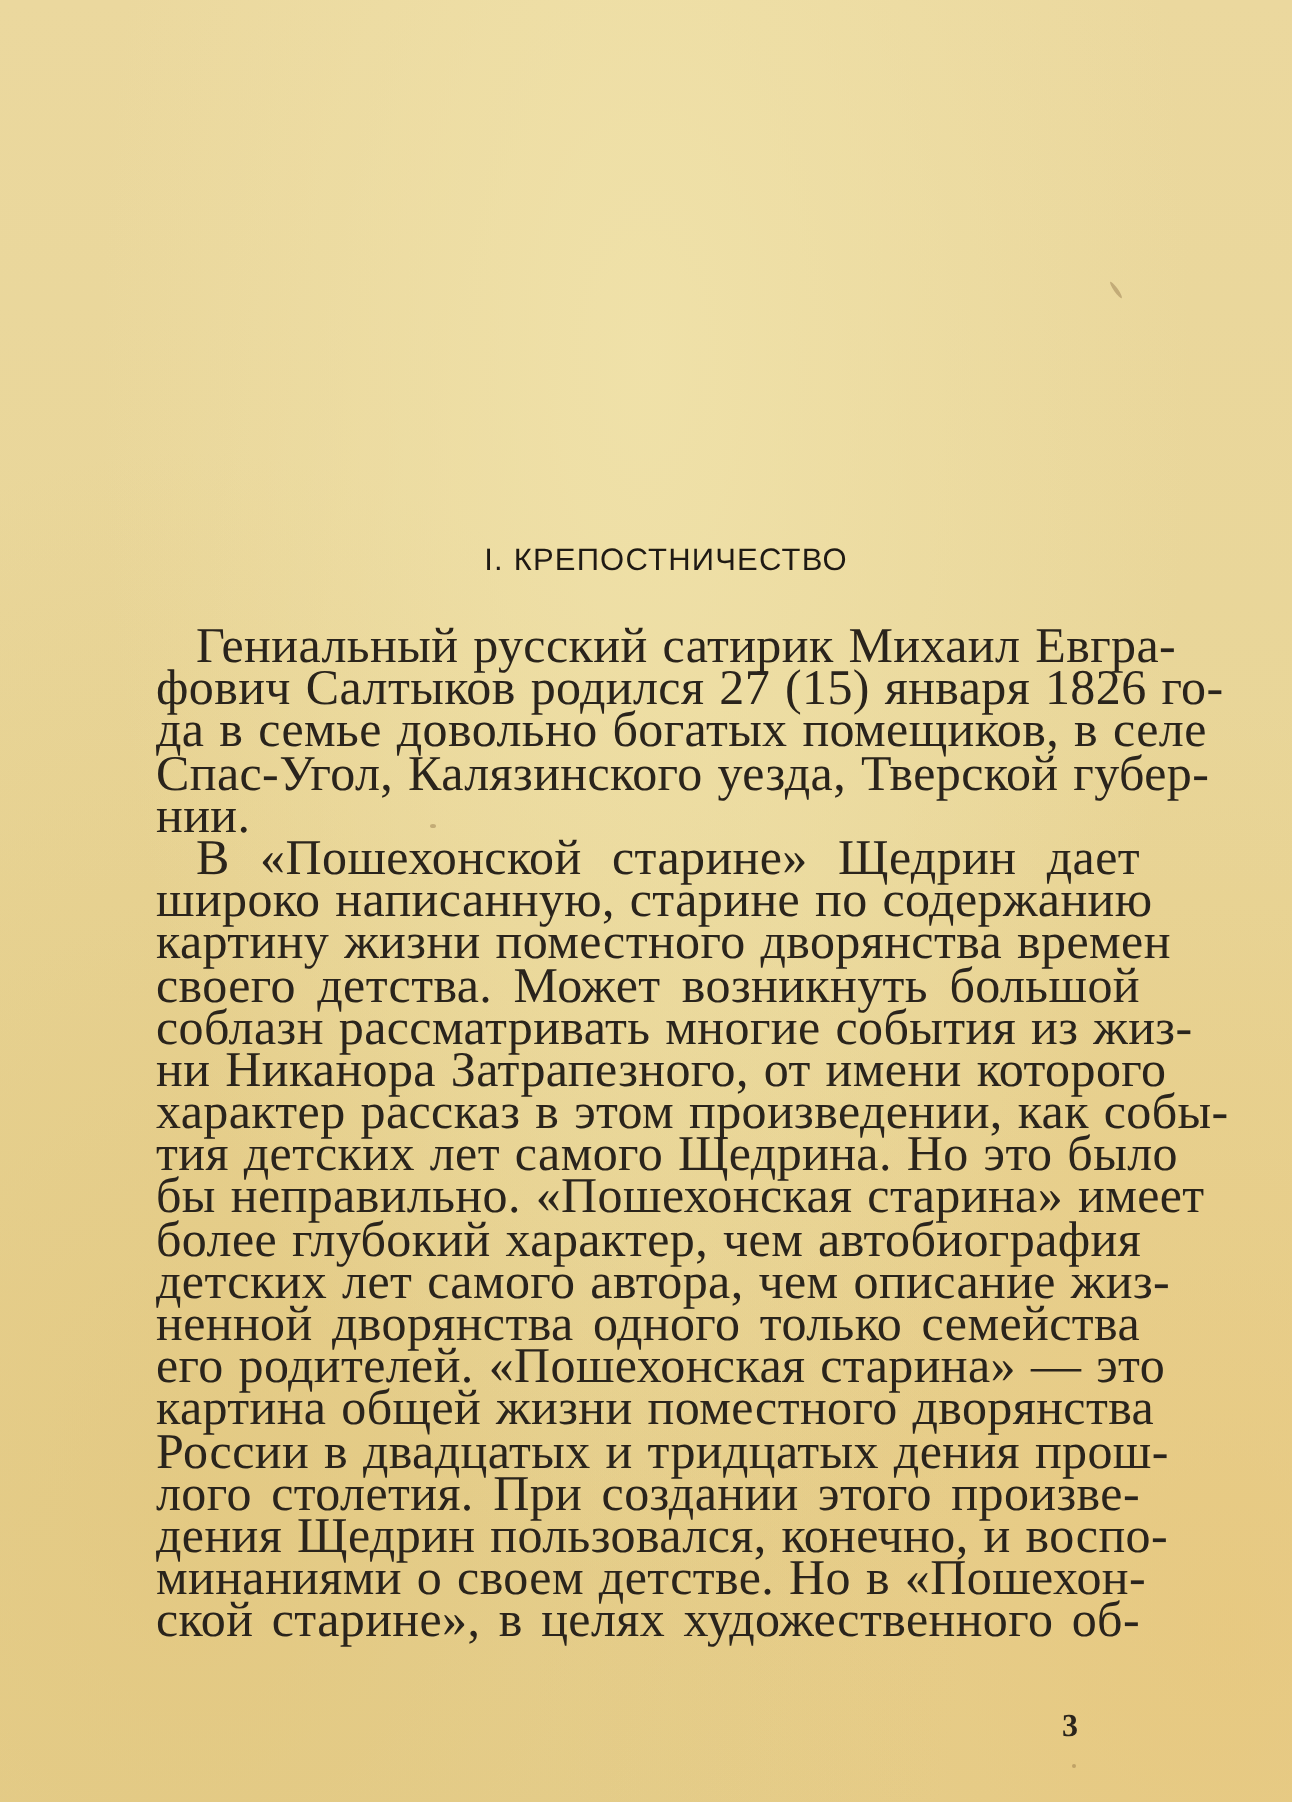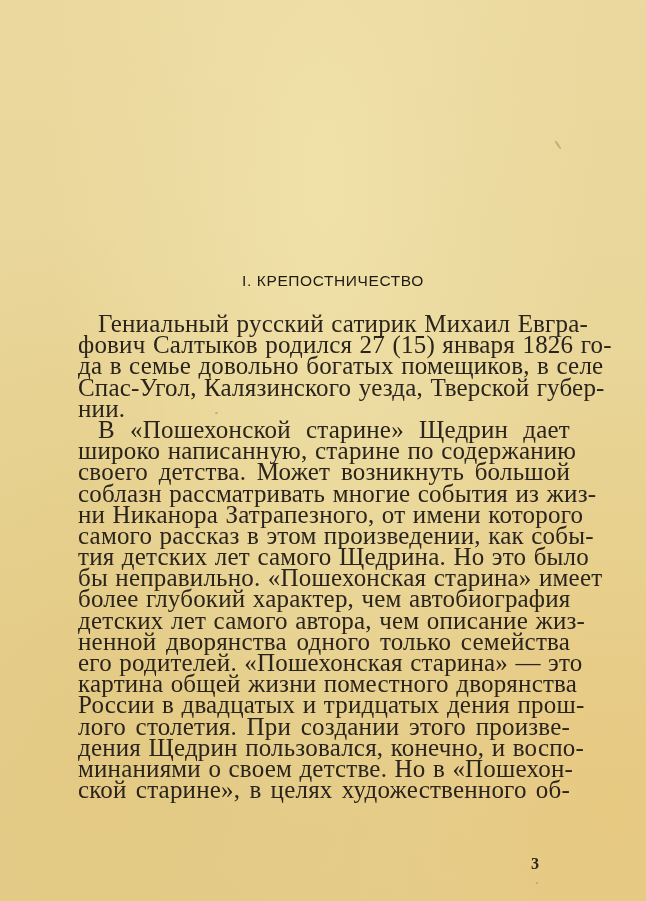--- a/index.html
+++ b/index.html
@@ -81,24 +81,25 @@
   <div class="heading">I. КРЕПОСТНИЧЕСТВО</div>
 
   <div class="body-text">
     <span class="line indent">Гениальный русский сатирик Михаил Евгра-</span>
     <span class="line">фович Салтыков родился 27 (15) января 1826 го-</span>
     <span class="line">да в семье довольно богатых помещиков, в селе</span>
     <span class="line">Спас-Угол, Калязинского уезда, Тверской губер-</span>
     <span class="line last">нии.</span>
     <span class="line indent">В «Пошехонской старине» Щедрин дает</span>
     <span class="line">широко написанную, старине по содержанию</span>
+    <span class="line">картину жизни поместного дворянства времен</span>
     <span class="line">своего детства. Может возникнуть большой</span>
     <span class="line">соблазн рассматривать многие события из жиз-</span>
     <span class="line">ни Никанора Затрапезного, от имени которого</span>
-    <span class="line">самого рассказ в этом произведении, как собы-</span>
+    <span class="line">характер рассказ в этом произведении, как собы-</span>
     <span class="line">тия детских лет самого Щедрина. Но это было</span>
     <span class="line">бы неправильно. «Пошехонская старина» имеет</span>
     <span class="line">более глубокий характер, чем автобиография</span>
     <span class="line">детских лет самого автора, чем описание жиз-</span>
     <span class="line">ненной дворянства одного только семейства</span>
     <span class="line">его родителей. «Пошехонская старина» — это</span>
     <span class="line">картина общей жизни поместного дворянства</span>
     <span class="line">России в двадцатых и тридцатых дения прош-</span>
     <span class="line">лого столетия. При создании этого произве-</span>
     <span class="line">дения Щедрин пользовался, конечно, и воспо-</span>

